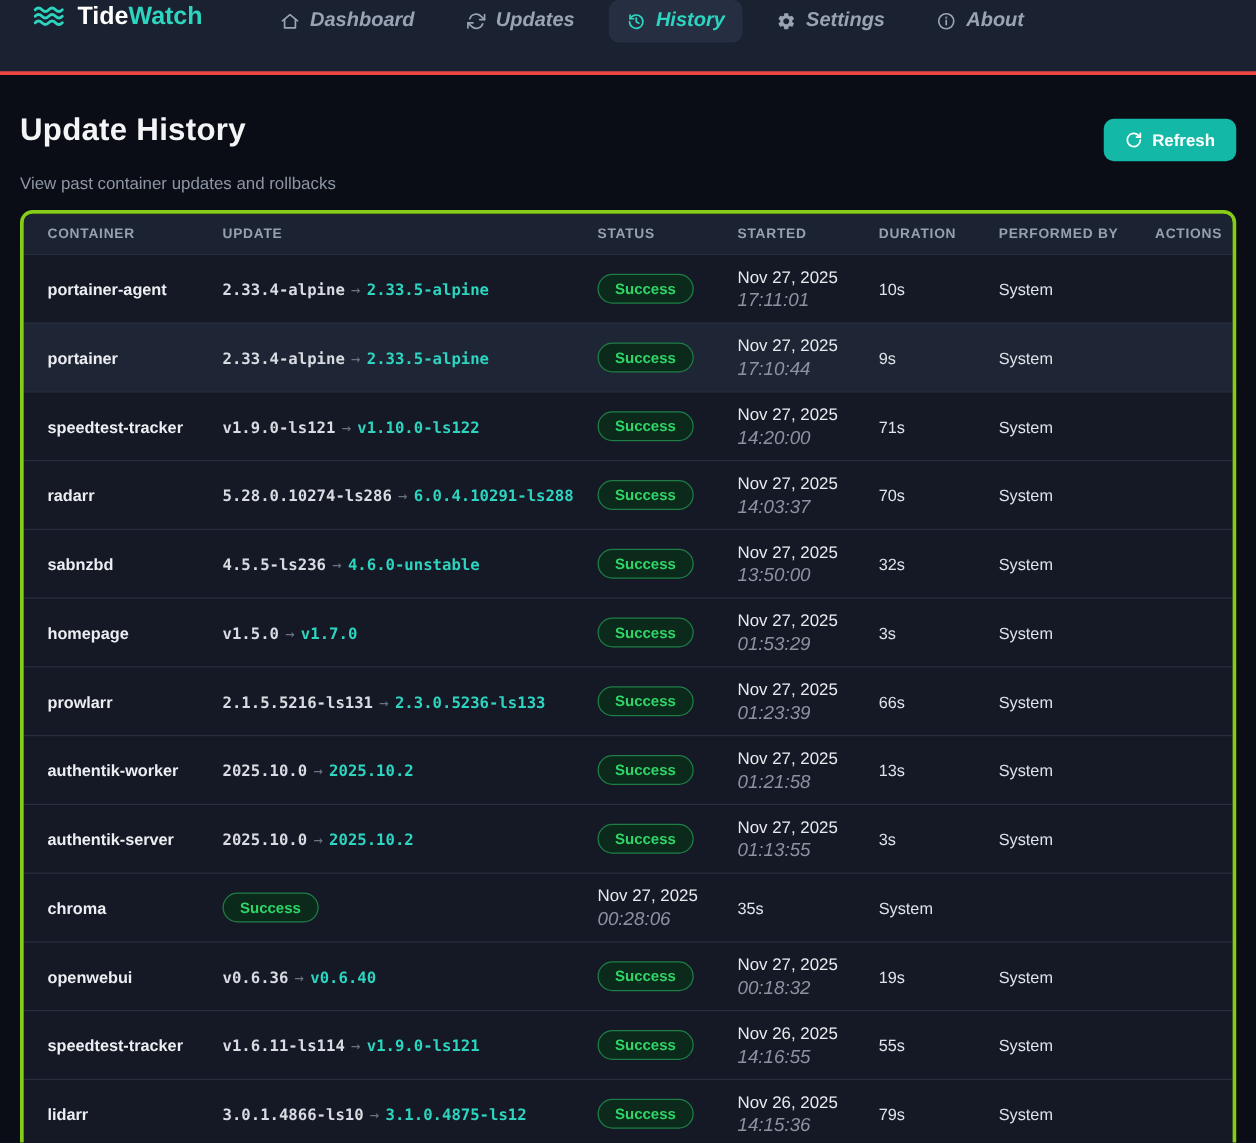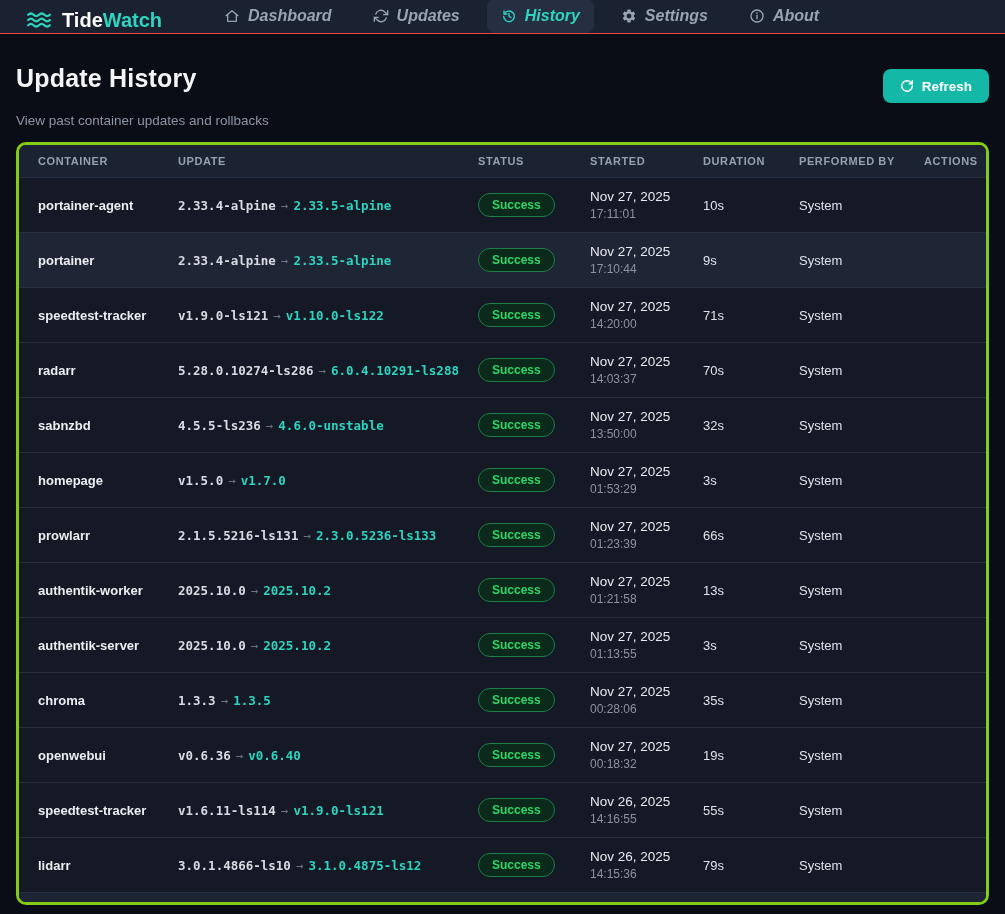--- a/index.html
+++ b/index.html
@@ -6,25 +6,25 @@
   html, body { width: 1005px; height: 914px; overflow: hidden; }
   body {
     background: #0a0d15;
     font-family: "Liberation Sans", sans-serif;
     color: #e5e7eb;
   }
   svg { display: block; }
 
   
   .navbar {
-    height: 34px;
+    height: 60px;
     background: #1a2130;
-    border-bottom: 1px solid #ef4444;
+    border-bottom: 3px solid #ef4444;
     display: flex;
-    align-items: flex-end;
+    align-items: flex-start;
     padding: 0 26px;
   }
   .brand { display: flex; align-items: center; gap: 10px; margin-right: 48px; cursor: pointer; }
   .brand-waves { color: #2dd4bf; }
   .brand-text { font-size: 20px; font-weight: bold; color: #ffffff; }
   .brand-text .accent { color: #2dd4bf; }
   .nav { display: flex; align-items: center; gap: 13px; }
   .nav-item {
     display: flex; align-items: center; gap: 8px;
     color: #9aa3b4; font-size: 16px; font-weight: 600;
@@ -87,21 +87,21 @@
   .badge {
     display: inline-block;
     background: #0c2a1b;
     border: 1px solid #1e7e46;
     color: #2fd566;
     font-size: 12px; font-weight: 600;
     padding: 4px 13px;
     border-radius: 999px;
   }
   .started .date { font-size: 13.5px; color: #e7eaee; }
-  .started .time { font-size: 12px; color: #8b93a3; margin-top: 3px; }
+  .started .time { font-size: 15px; color: #8b93a3; margin-top: 3px; font-style: italic; }
   .td.right { text-align: right; }
   .partial-row { height: 10px; background: #1d2433; border-top: 1px solid #262e3f; }
 </style>
 </head>
 <body>
 
 <header class="navbar">
   <div class="brand">
     <span class="brand-waves">
       <svg width="26" height="26" viewBox="0 0 24 24" fill="none" stroke="currentColor" stroke-width="2.1" stroke-linecap="round">
@@ -331,23 +331,20 @@
     <div class="td started">
       <div class="date">Nov 27, 2025</div>
       <div class="time">01:13:55</div>
     </div>
     <div class="td">3s</div>
     <div class="td">System</div>
     <div class="td right"></div>
   </div>
         <div class="tr">
     <div class="td container-name">chroma</div>
-    <div class="td update-cell">
-      <span class="ver-old">1.3.3</span><span class="arrow">→</span><span class="ver-new">1.3.5</span>
-    </div>
     <div class="td">
       <span class="badge">Success</span>
     </div>
     <div class="td started">
       <div class="date">Nov 27, 2025</div>
       <div class="time">00:28:06</div>
     </div>
     <div class="td">35s</div>
     <div class="td">System</div>
     <div class="td right"></div>

